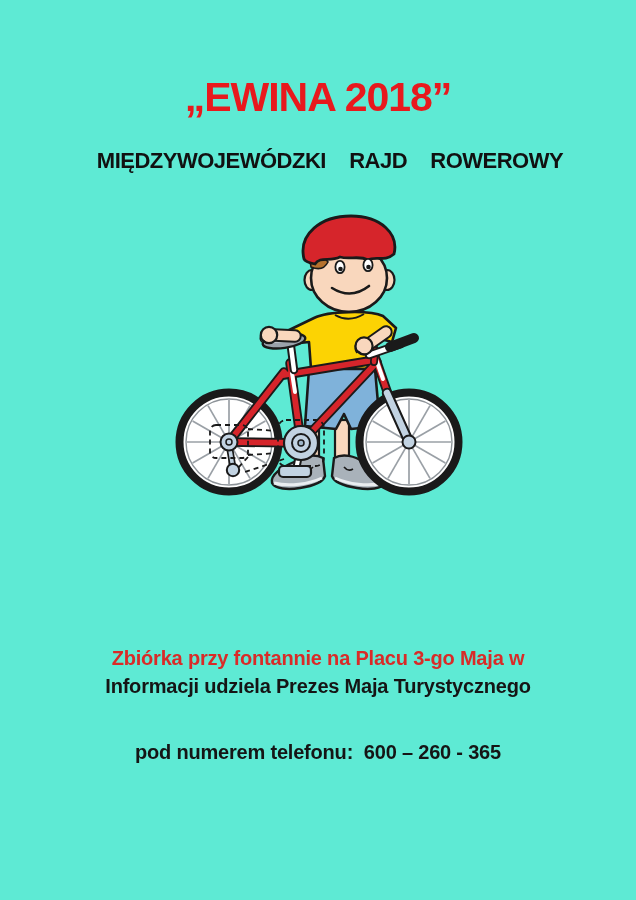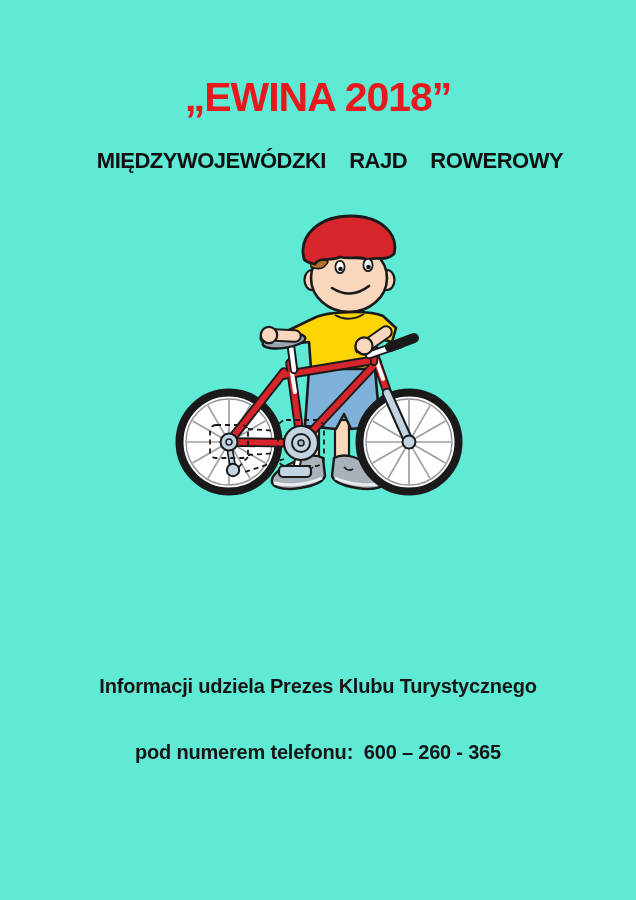--- a/index.html
+++ b/index.html
@@ -188,18 +188,19 @@
       <path d="M 100,135 q 3,4 8,3 M 98,129 q -2,5 1,8" fill="none" stroke="#1a1a1a" stroke-width="1.5"></path>
       <path d="M 223,127 L 206,139" stroke="#1a1a1a" stroke-width="13.5" stroke-linecap="round"></path>
       <path d="M 223,127 L 206,139" stroke="#f9d7bd" stroke-width="9.5" stroke-linecap="round"></path>
       <circle cx="201" cy="141" r="8.6" fill="#f9d7bd" stroke="#1a1a1a" stroke-width="2.2"></circle>
       <path d="M 195,146 q 4,4 9,3 M 193,139 q -2,5 1,9" fill="none" stroke="#1a1a1a" stroke-width="1.5"></path>
     </g>
   </svg>
 
 
   <div class="meeting-block">
+    <div>Zbiórka przy fontannie na Placu 3-go Maja w</div>
   </div>
 
-  <div class="line black-line info1">Informacji udziela Prezes Klubu Turystycznego</div>
+  <div class="line black-line info1">Informacji udziela Prezes Maja Turystycznego</div>
   <div class="line black-line info3">pod numerem telefonu:  600 – 260 - 365</div>
 
 </div>
 
 </body></html>

